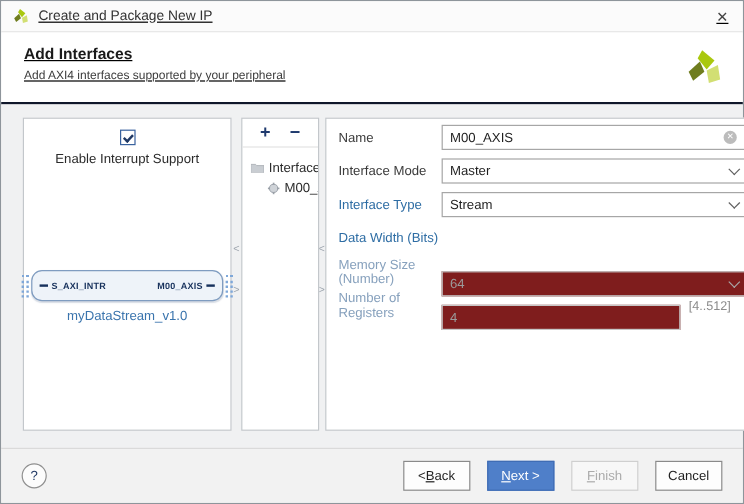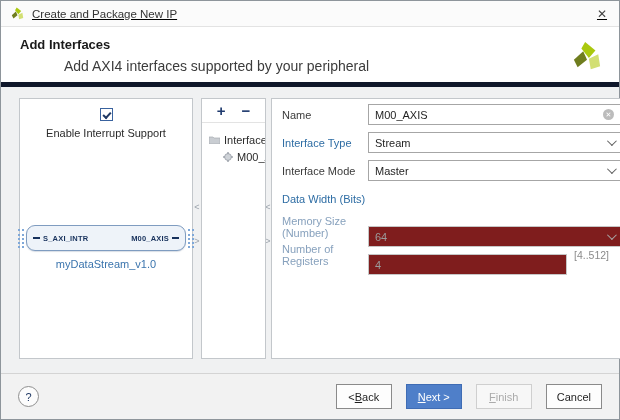--- a/index.html
+++ b/index.html
@@ -7,23 +7,23 @@
   body { font-family: "Liberation Sans", "DejaVu Sans", sans-serif; background:#e9e9e9; }
   .dialog { width:620px; height:420px; background:#f2f2f2; border:1px solid #8e959b; display:flex; flex-direction:column; position:relative; }
 
   
   .titlebar { height:26px; background:#fbfbfb; border-bottom:1px solid #e3e3e3; display:flex; align-items:center; padding:0 0 0 10px; flex-shrink:0;text-decoration:underline; }
   .titlebar .logo-sm { width:13px; height:13px; margin-right:8px; }
   .title-text { font-size:11.5px; color:#333; }
   .close-btn { margin-left:auto; width:34px; height:100%; display:flex; align-items:center; justify-content:center; font-size:12px; color:#444; cursor:default; }
 
   
-  .header { height:60px; background:#ffffff; border-bottom:5px solid #0f172a; padding:10px 13px 0 19px; position:relative; flex-shrink:0; }
+  .header { height:60px; background:#ffffff; border-bottom:2px solid #0f172a; padding:10px 13px 0 19px; position:relative; flex-shrink:0;text-decoration:underline; }
   .header h1 { font-size:13px; font-weight:bold; color:#1a1a1a; margin-bottom:6px; }
-  .header .subtitle { font-size:14px; color:#3c3c3c;margin-left:44px; }
+  .header .subtitle { font-size:10px; color:#3c3c3c; }
   .logo-lg { position:absolute; right:17px; top:14px; width:30px; height:30px; }
 
   
   .main { position:relative; height:286px; background:#f0f1f2; flex-shrink:0; }
   .panel { position:absolute; top:11px; height:261px; background:#ffffff; border:1px solid #c3c7cb; }
   .panel-left  { left:18px;  width:174px; }
   .panel-mid   { left:200px; width:65px;  overflow:hidden; }
   .panel-right { left:270px; width:360px; overflow:hidden; }
 
   .splitter-arrow { position:absolute; font-size:9px; color:#9aa2ab; line-height:9px; width:8px; text-align:center; cursor:default; }
@@ -160,31 +160,31 @@
 
         <div class="frow">
           <span class="flabel">Name</span>
           <div class="fcontrol">
             <input class="txt-input" type="text" value="M00_AXIS" style="">
             <span class="clear-icon">✕</span>
           </div>
         </div>
 
         <div class="frow">
+          <span class="flabel">Interface Mode</span>
+          <div class="fcontrol">
+            <span>Master</span>
+            <span class="chev"></span>
+          </div>
+        </div>
+
+        <div class="frow">
           <span class="flabel param">Interface Type</span>
           <div class="fcontrol">
             <span>Stream</span>
-            <span class="chev"></span>
-          </div>
-        </div>
-
-        <div class="frow">
-          <span class="flabel">Interface Mode</span>
-          <div class="fcontrol">
-            <span>Master</span>
             <span class="chev"></span>
           </div>
         </div>
 
         <div class="frow">
           <span class="flabel param">Data Width (Bits)</span>
         </div>
 
         <div class="frow">
           <span class="flabel muted">Memory Size (Number)</span>

